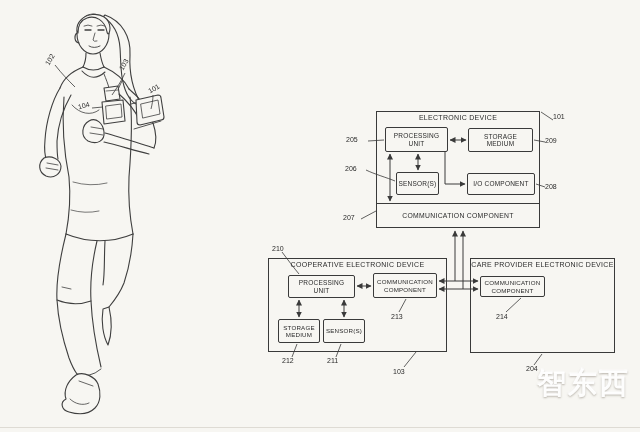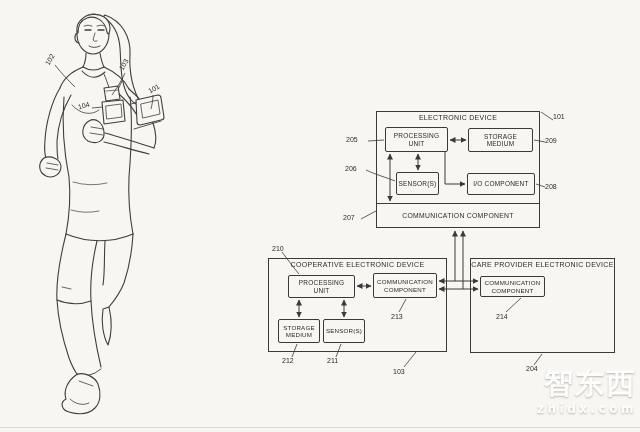--- a/index.html
+++ b/index.html
@@ -181,17 +181,16 @@
   <span class="ref" style="left:496px;top:313px">214</span>
   <span class="ref" style="left:526px;top:365px">204</span>
 
   <span class="ref rot60" style="left:44px;top:56px">102</span>
   <span class="ref rot60" style="left:118px;top:61px">103</span>
   <span class="ref rot30" style="left:148px;top:85px">101</span>
   <span class="ref rot15" style="left:78px;top:102px">104</span>
 
   <div class="wm">
     <div class="wm-logo">智东西</div>
-    <div class="wm-site">zhidx.com</div>
   </div>
 
   <div class="bottom-edge"></div>
 </div>
 
 </body></html>

